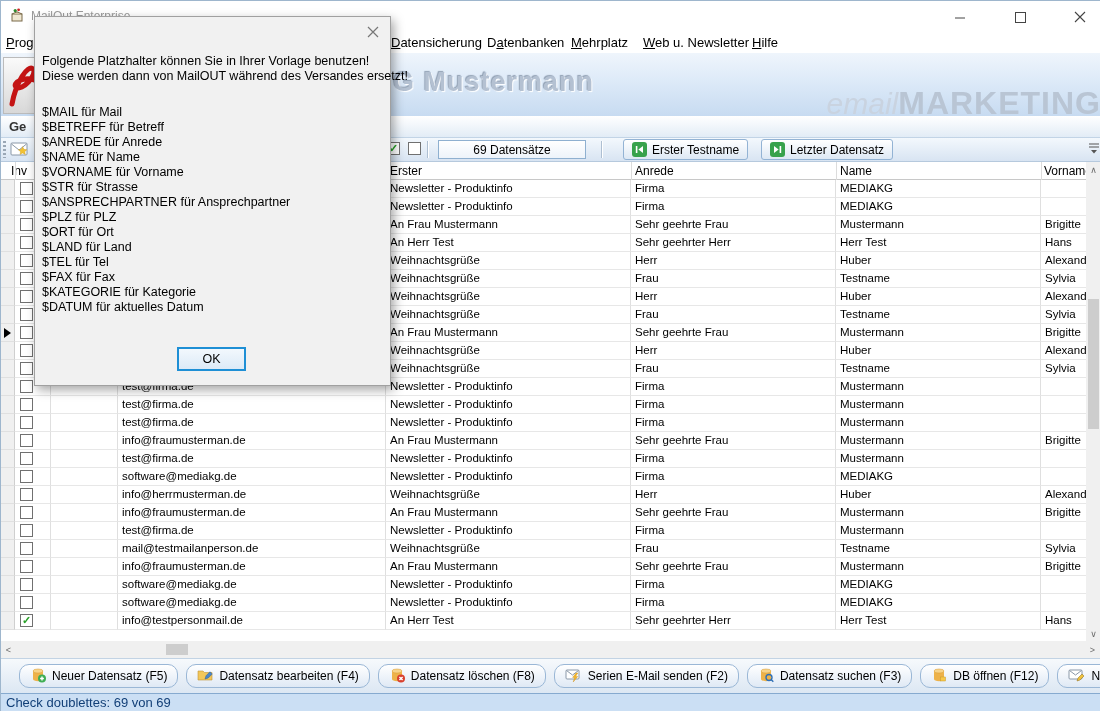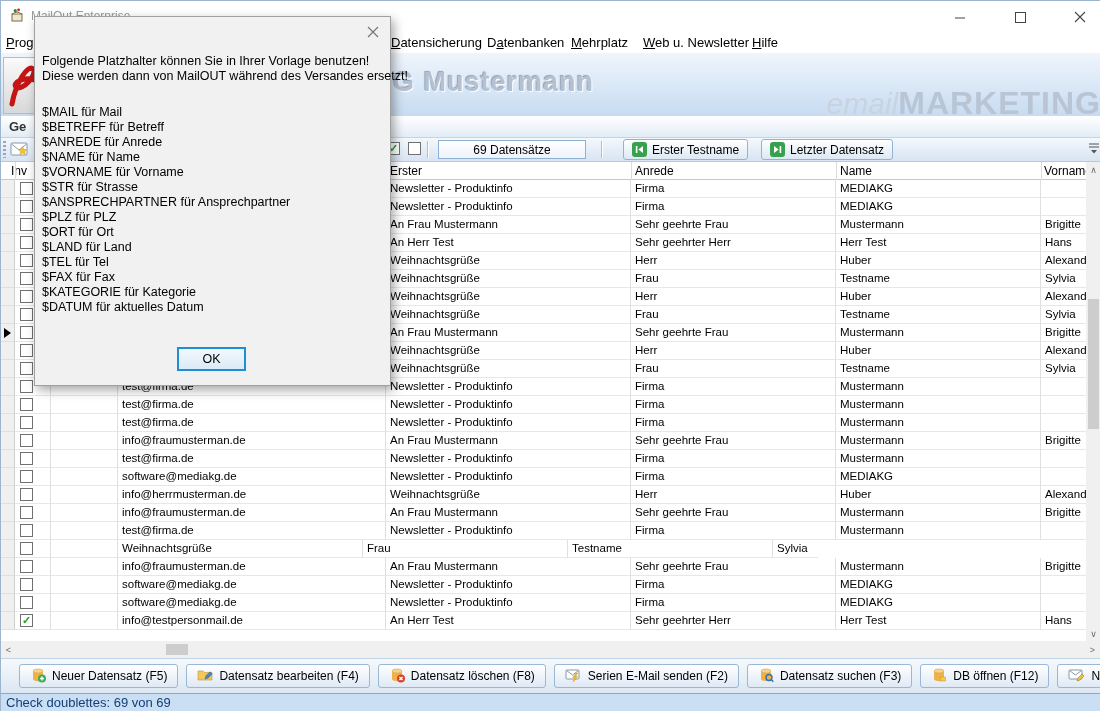--- a/index.html
+++ b/index.html
@@ -71,21 +71,21 @@
   .sb-arrow{position:absolute;width:15px;height:15px;display:flex;align-items:center;justify-content:center;
             color:#6d6d6d;font-size:9px;background:#f0f0f0}
   .vthumb{position:absolute;left:2px;top:137px;width:11px;height:130px;background:#cdcdcd}
   .hthumb{position:absolute;left:165px;top:3px;width:22px;height:11px;background:#cdcdcd}
   .custicon{position:absolute;left:1087px;top:140px;width:12px;height:14px}
 
   
   .bottombar{left:0;top:657px;width:1100px;height:35px;
              background:linear-gradient(180deg,#f6f9fc,#dce7f3);border-top:1px solid #c2d3e4;box-sizing:border-box;
              display:flex;align-items:center;gap:8px;padding-left:10px;overflow:hidden}
-  .bbtn{height:24px;box-sizing:border-box;border:1px solid #9ab7d6;border-radius:3px;flex:0 0 auto;
+  .bbtn{height:24px;box-sizing:border-box;border:1px solid #9ab7d6;border-radius:10px;flex:0 0 auto;
         background:linear-gradient(180deg,#ffffff,#dfe9f5);display:flex;align-items:center;gap:6px;
         padding:0 10px;font-size:12px;white-space:nowrap;cursor:default}
 
   
   .statusbar{left:0;top:692px;width:1100px;height:19px;background:#cbdff4;border-top:1px solid #86aacf;
              box-sizing:border-box;font-size:13px;color:#123f77;padding:1px 0 0 5px}
 
   
   .dialog{left:33px;top:15px;width:357px;height:370px;background:#f1f1f1;border:1px solid #a0a0a0;
           box-sizing:border-box;box-shadow:3px 4px 10px rgba(0,0,0,.35);z-index:50}
@@ -450,20 +450,21 @@
           <span class="cell c5">Firma</span>
           <span class="cell c6">Mustermann</span>
           <span class="cell c7"></span>
         </div>
         <div class="grow" style="top: 360px;">
           <span class="ind"></span>
           <span class="cell c-cb">
             <span class="cbx" style="color:transparent"></span>
           </span>
           <span class="cell c2"></span>
+          <span class="cell c3">mail@testmailanperson.de</span>
           <span class="cell c4">Weihnachtsgrüße</span>
           <span class="cell c5">Frau</span>
           <span class="cell c6">Testname</span>
           <span class="cell c7">Sylvia</span>
         </div>
         <div class="grow" style="top: 378px;">
           <span class="ind"></span>
           <span class="cell c-cb">
             <span class="cbx" style="color:transparent"></span>
           </span>

